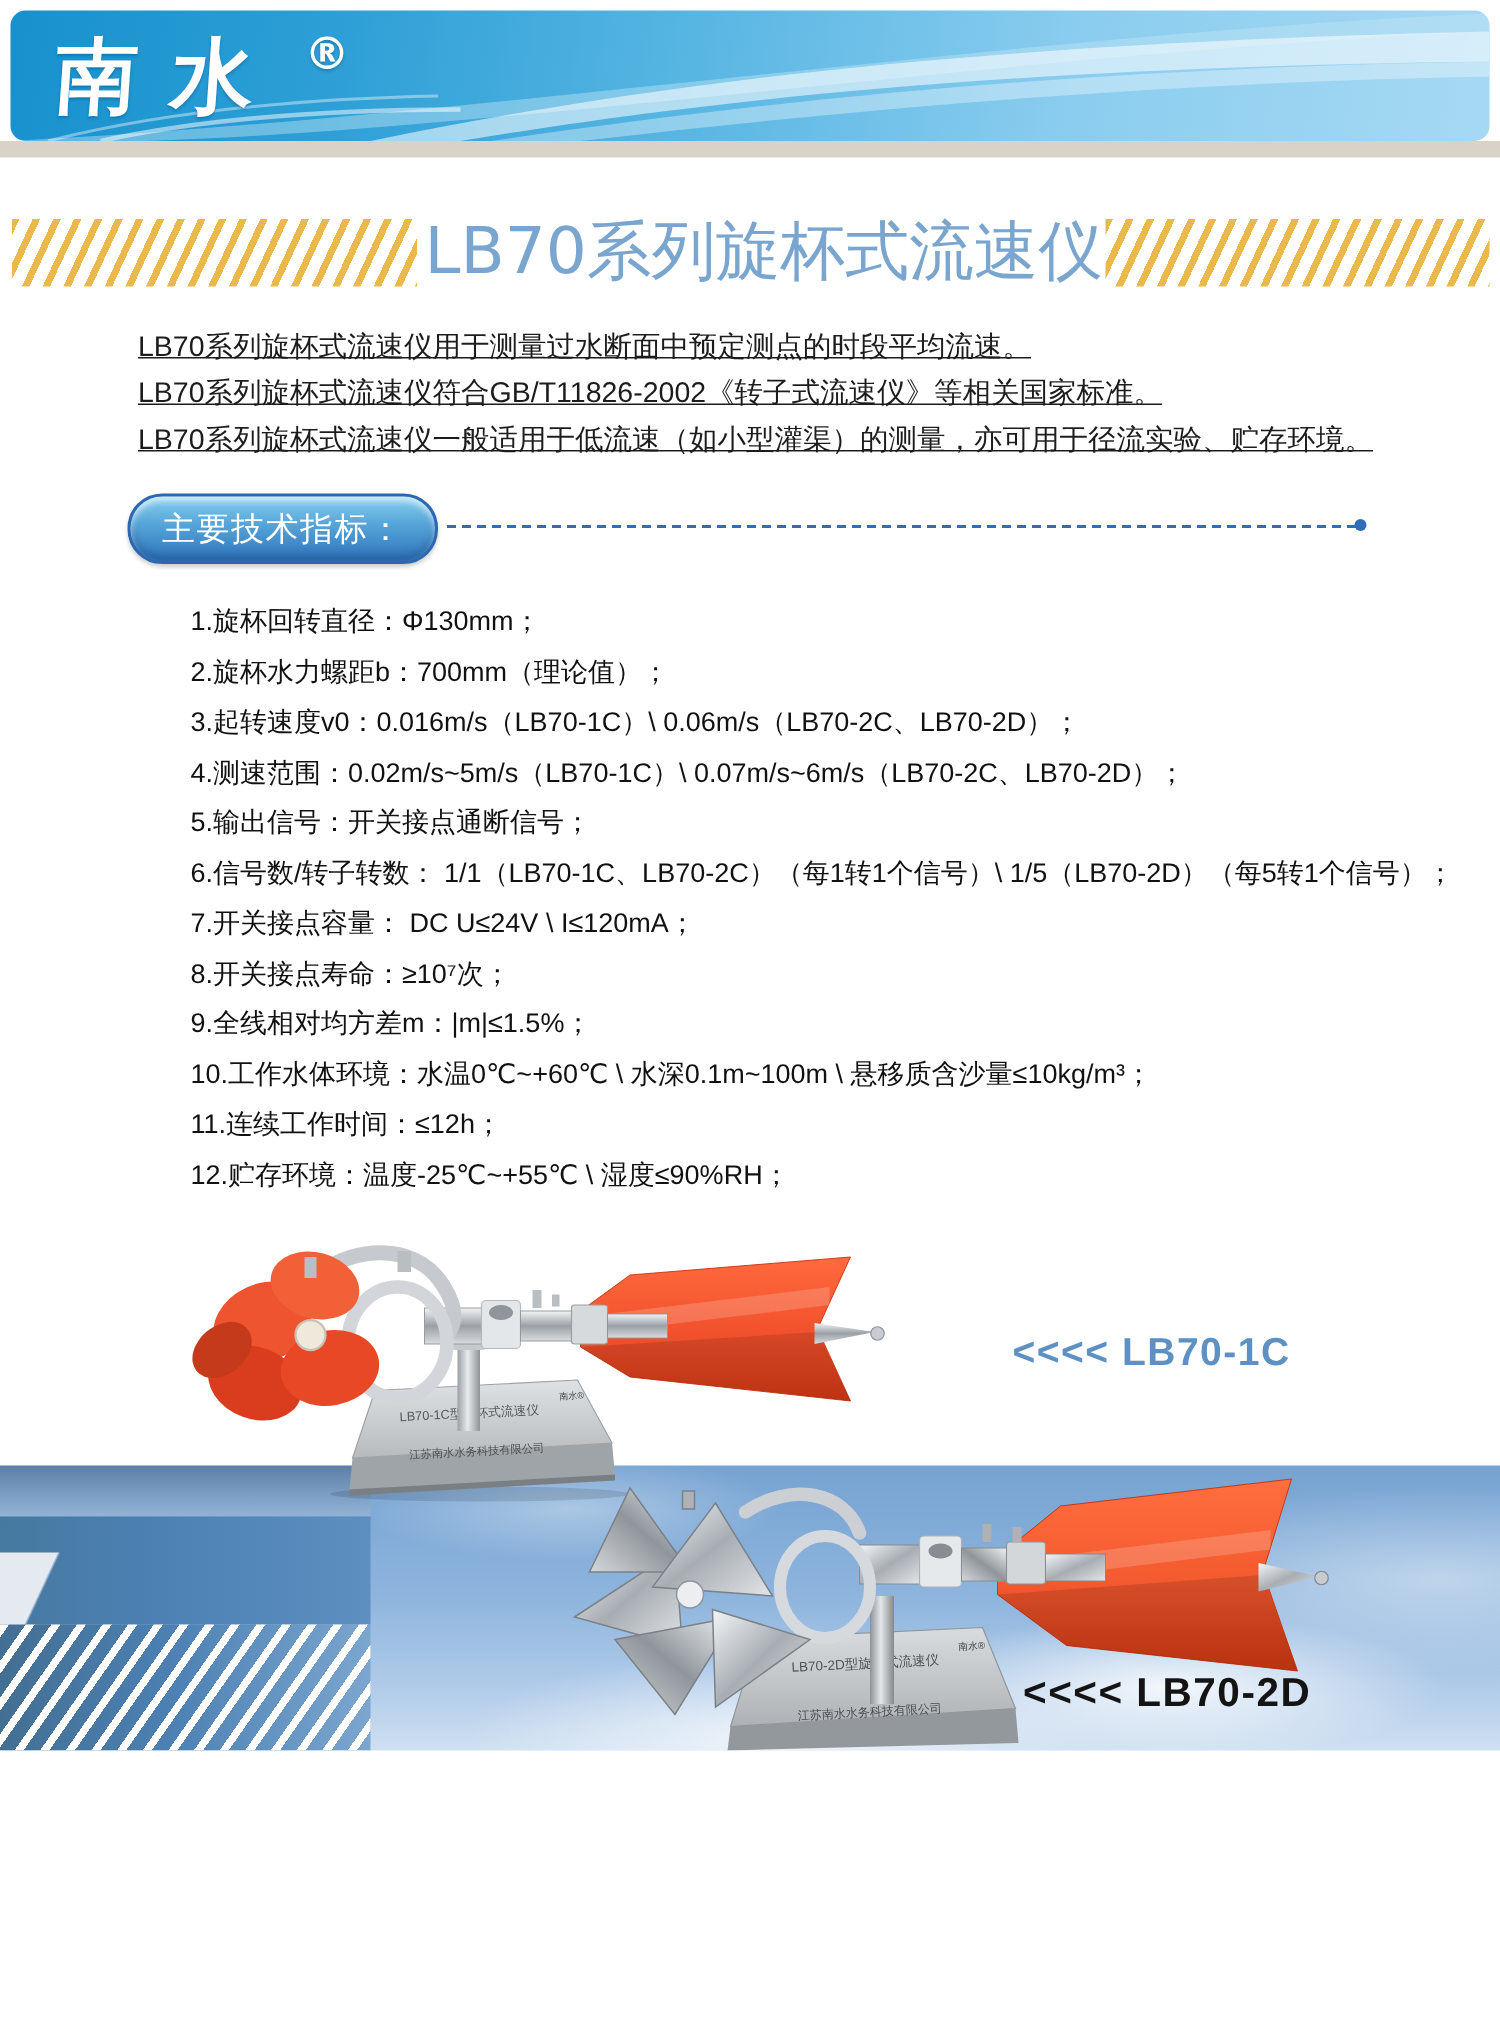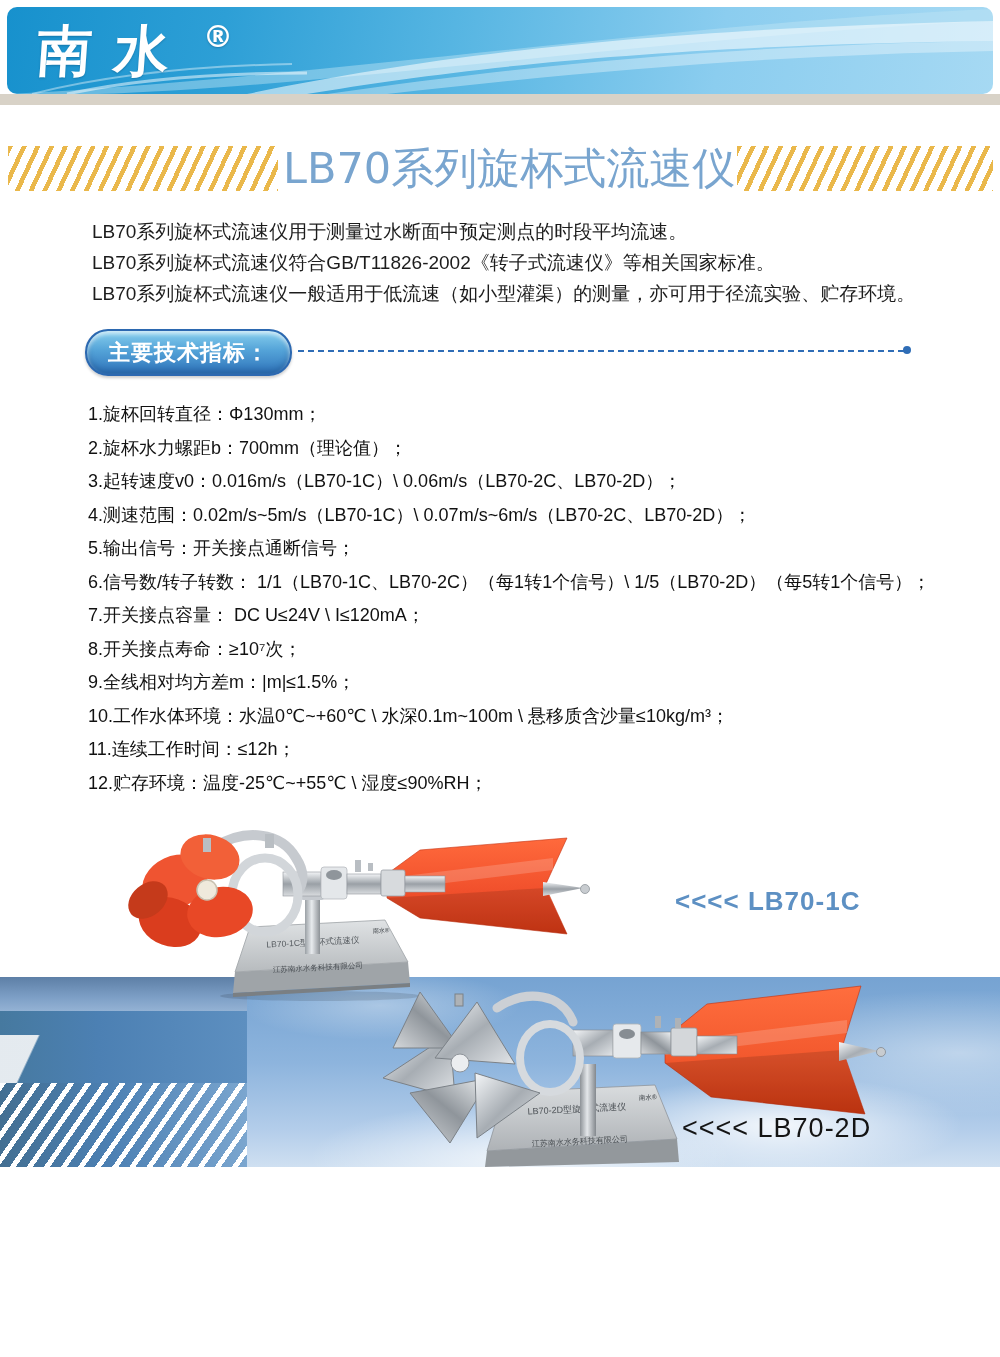--- a/index.html
+++ b/index.html
@@ -32,42 +32,42 @@
   }
   .stripes-left{left:8px;width:270px;}
   .stripes-right{left:737px;width:256px;}
   .page-title{
     position:absolute;left:283px;top:140px;width:440px;height:56px;text-align:center;
     font-size:43px;line-height:56px;font-weight:normal;color:#79a5cf;
     font-family:"DejaVu Sans","Liberation Sans",sans-serif;white-space:nowrap;
   }
   
   .intro{position:absolute;left:92px;top:216px;width:860px;color:#1c1c1c;}
-  .intro p{margin:0;font-size:19px;line-height:31px;white-space:nowrap;}
+  .intro p{margin:0;font-size:19px;line-height:31px;white-space:nowrap;text-decoration:underline;}
   
   .spec-badge{
     position:absolute;left:85px;top:329px;width:203px;height:43px;border-radius:23px;
     background:linear-gradient(180deg,#86cfee 0%,#54a3d8 45%,#2f74bb 100%);
     border:2px solid #2c68b0;
     box-shadow:inset 0 3px 4px rgba(255,255,255,.65), inset 0 -4px 6px rgba(0,40,90,.25), 0 2px 3px rgba(0,0,0,.2);
-    color:#fff;font-size:22px;font-weight:bold;text-align:center;line-height:43px;letter-spacing:1px;
+    color:#fff;font-size:22px;font-weight:normal;text-align:center;line-height:43px;letter-spacing:1px;
   }
   .dashed-rule{position:absolute;left:298px;top:350px;width:606px;height:0;border-top:2px dashed #2f6db6;}
   .dash-dot{position:absolute;left:903px;top:346px;width:8px;height:8px;border-radius:50%;background:#2f6db6;}
   
   .spec-list{position:absolute;left:88px;top:398px;width:880px;color:#111;}
-  .spec-list div{font-size:18px;line-height:33.5px;white-space:nowrap;}
+  .spec-list div{font-size:18px;line-height:33.5px;white-space:nowrap;margin-left:39px;}
   
   .product-photo{position:absolute;}
   .product-label-1{
     position:absolute;left:675px;top:866px;font-size:26px;font-weight:bold;color:#5d90c3;
     letter-spacing:1px;white-space:nowrap;margin-top:20px;
   }
   .product-label-2{
-    position:absolute;left:682px;top:1113px;font-size:27px;font-weight:normal;color:#141414;
+    position:absolute;left:682px;top:1113px;font-size:27px;font-weight:bold;color:#141414;
     letter-spacing:1px;white-space:nowrap;z-index:6;
   }
   
   .sky-band{
     position:absolute;left:0;top:977px;width:1000px;height:190px;overflow:hidden;
     background-image:
       radial-gradient(ellipse 260px 70px at 78% 78%,rgba(255,255,255,.85),rgba(255,255,255,0) 70%),
       radial-gradient(ellipse 300px 80px at 52% 95%,rgba(255,255,255,.7),rgba(255,255,255,0) 70%),
       radial-gradient(ellipse 340px 90px at 96% 40%,rgba(255,255,255,.45),rgba(255,255,255,0) 70%),
       radial-gradient(ellipse 200px 50px at 38% 15%,rgba(255,255,255,.35),rgba(255,255,255,0) 70%),

